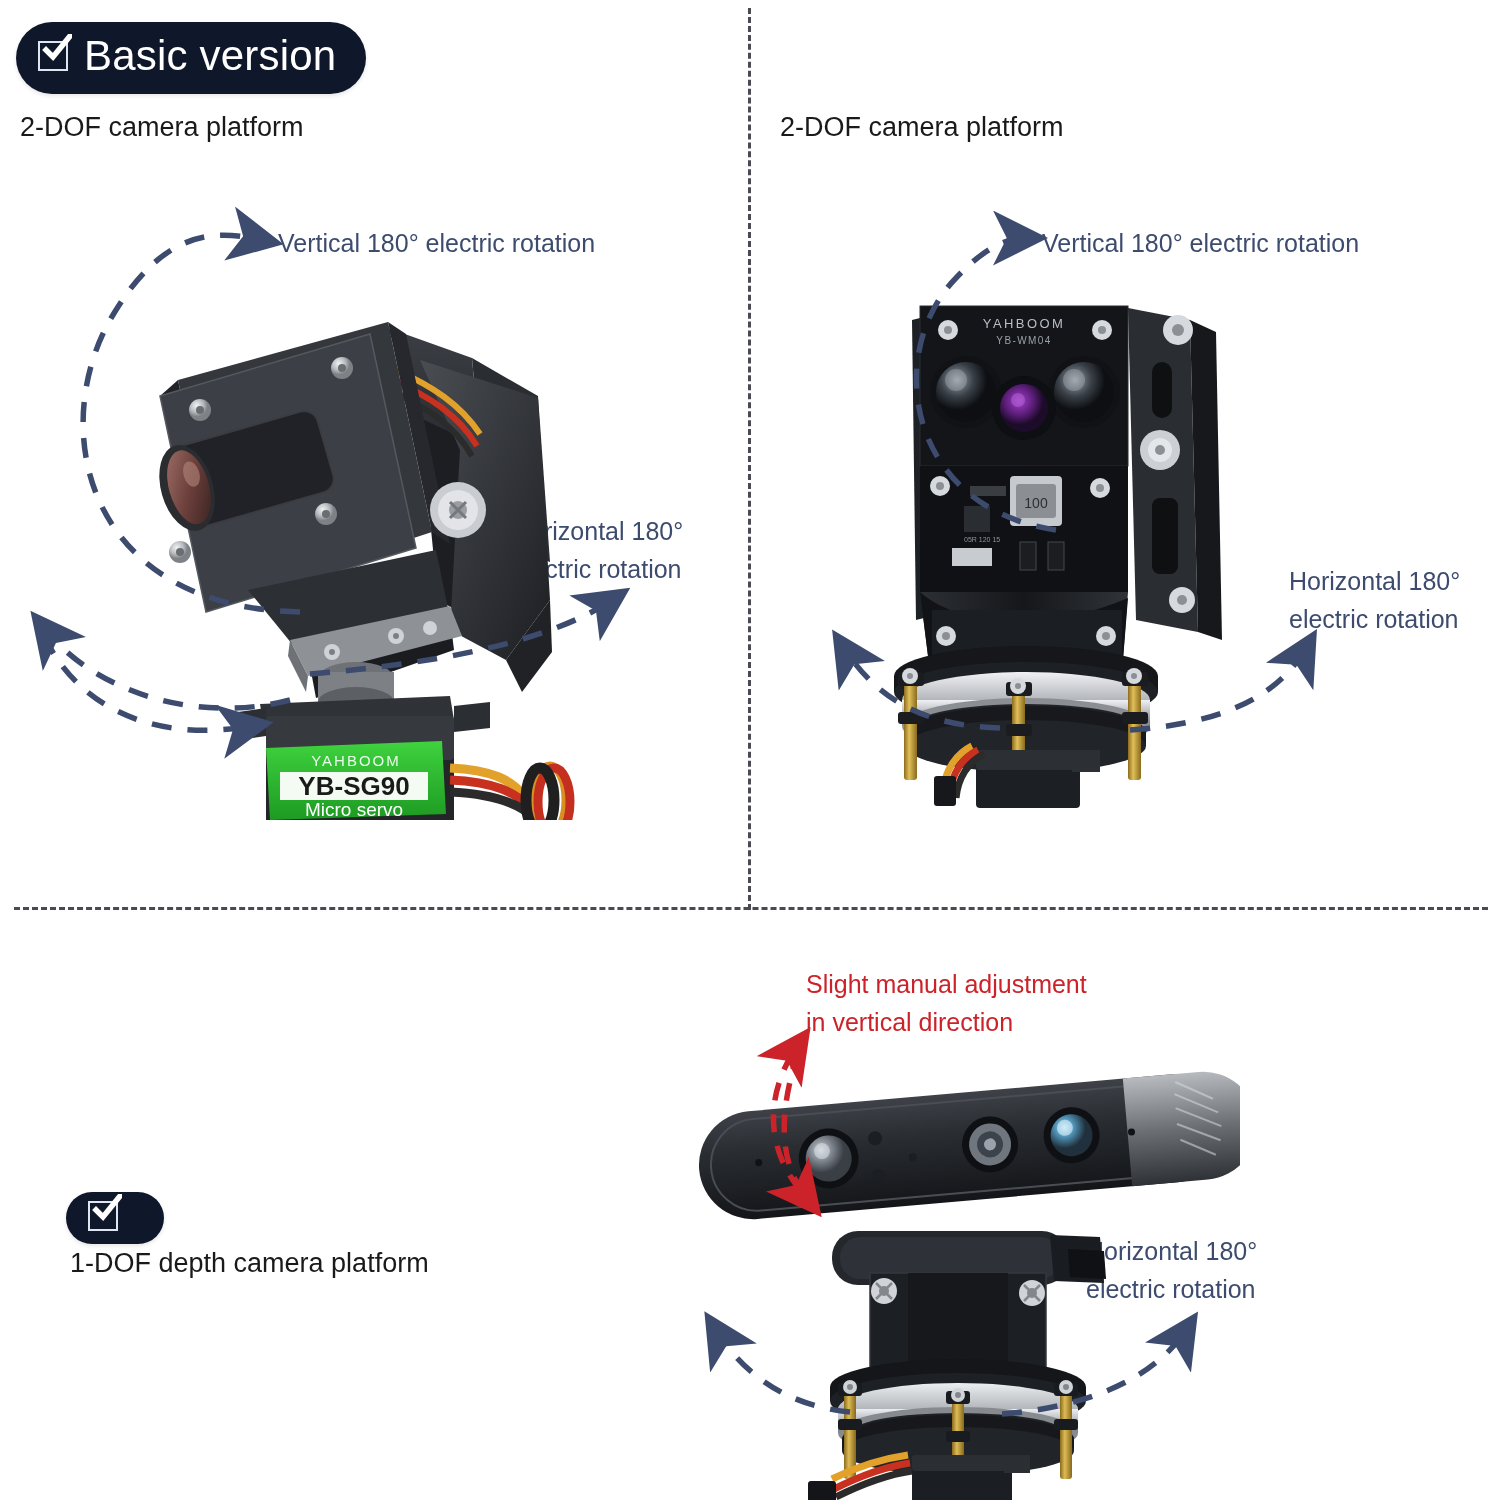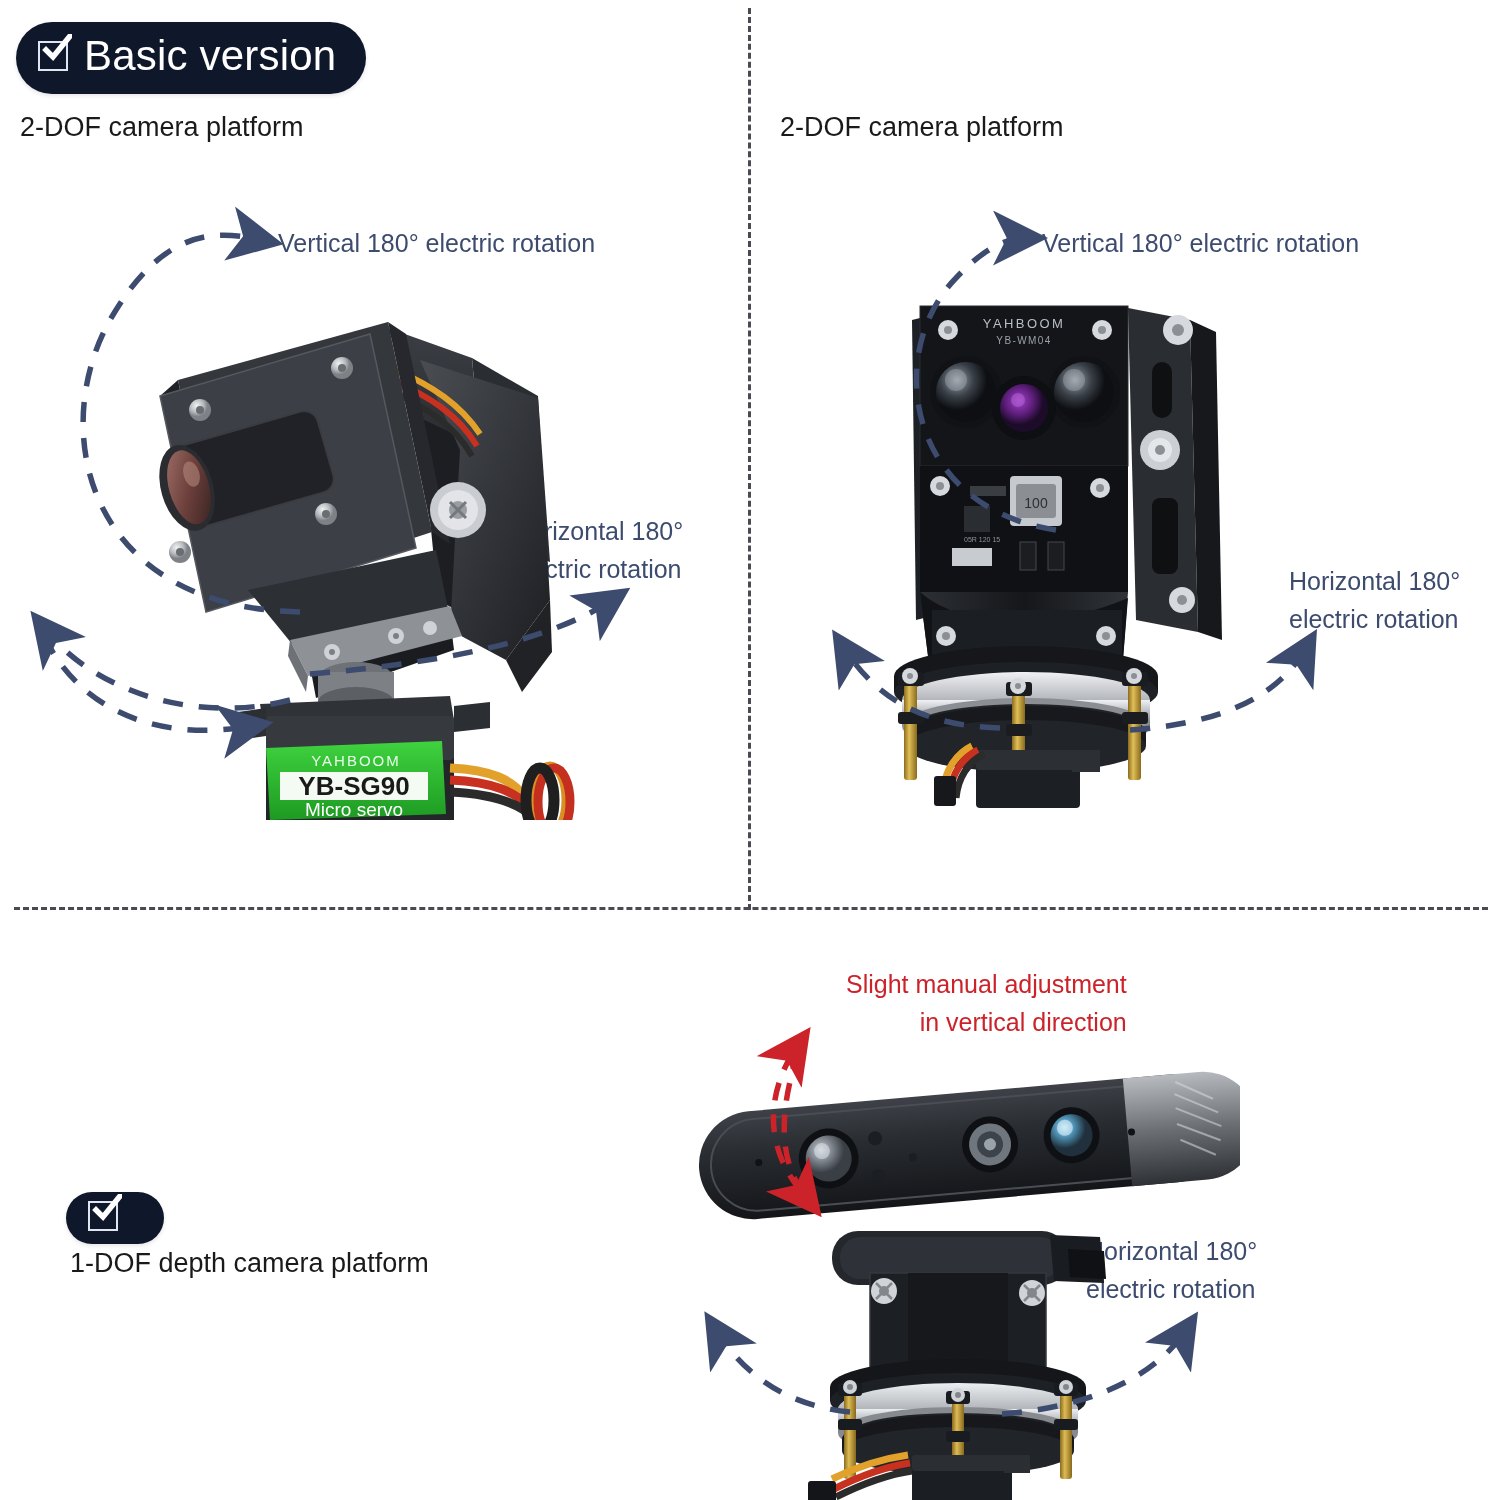--- a/index.html
+++ b/index.html
@@ -58,21 +58,21 @@
   }
 
   
   .anno {
     position: absolute;
     color: #3c4b6e;
     font-size: 25px;
     line-height: 38px;
     white-space: pre;
   }
-  .anno.red { color: #cc2229; text-align: right; margin-left: 40px; }
+  .anno.red { color: #cc2229; text-align: left; }
 
   
   .svglayer {
     position: absolute; left:0; top:0;
     width:1500px; height:1500px;
     pointer-events: none;
   }
 
   
   .art { position: absolute; }

